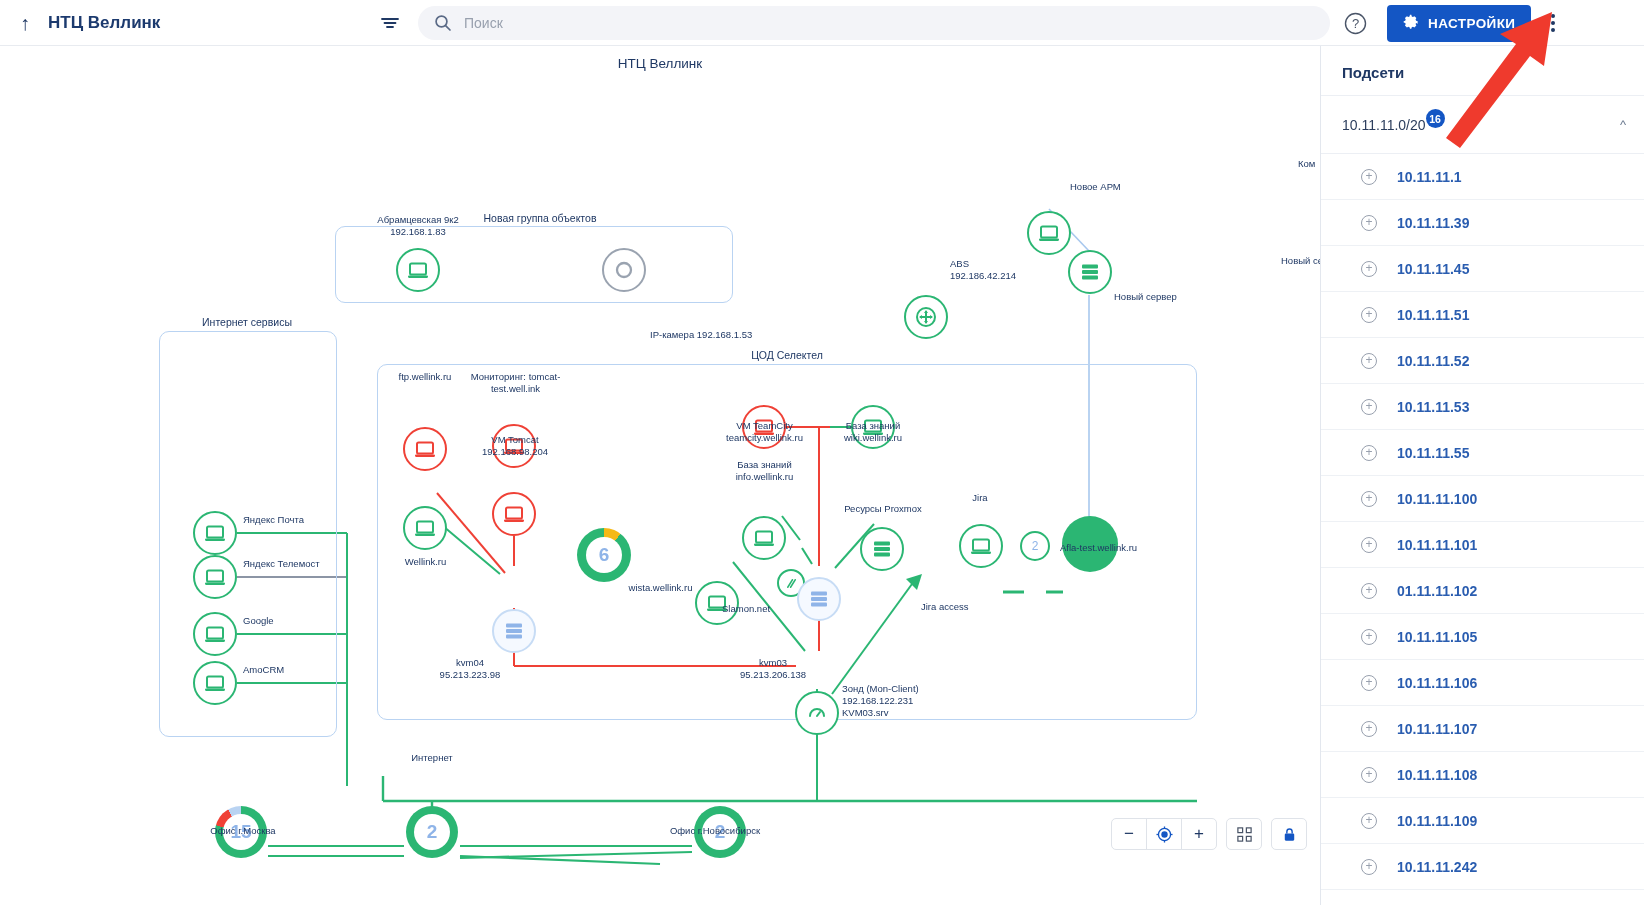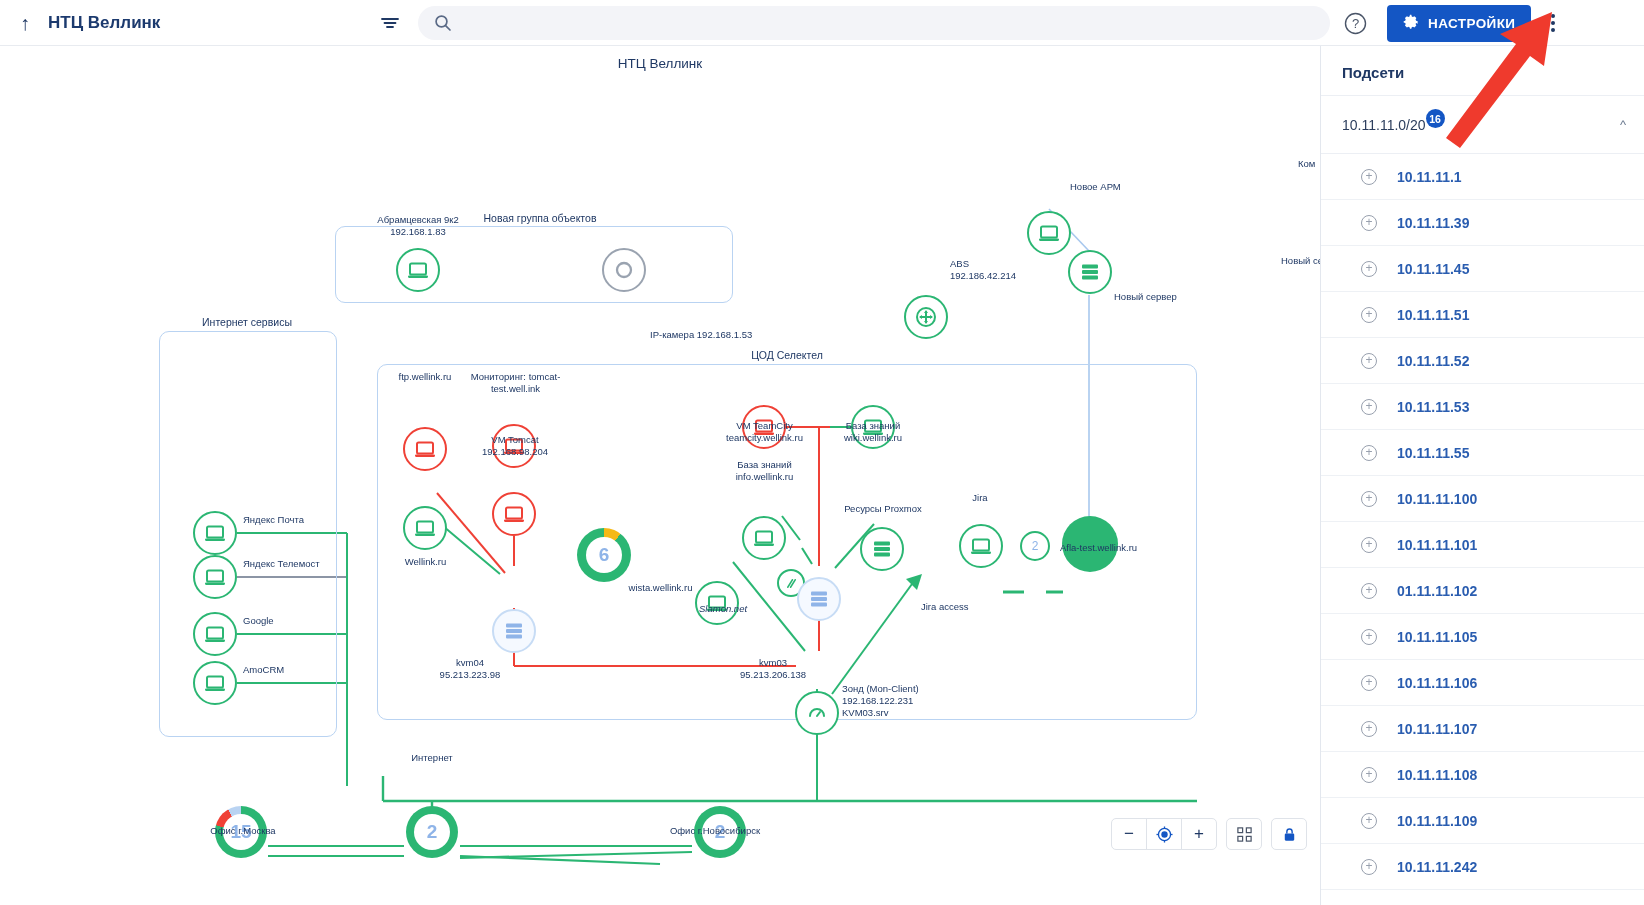--- a/index.html
+++ b/index.html
@@ -181,20 +181,21 @@
     </svg>
   </div>
 
   <div class="search-wrap">
     <span class="search-icon">
       <svg width="18" height="18" viewBox="0 0 18 18">
         <circle cx="7.5" cy="7.5" r="5.4" fill="none" stroke="#5a6a86" stroke-width="1.7"></circle>
         <line x1="11.6" y1="11.6" x2="16" y2="16" stroke="#5a6a86" stroke-width="1.7" stroke-linecap="round"></line>
       </svg>
     </span>
+    <input class="search-input" type="text" placeholder="Поиск" style="">
   </div>
 
   <div class="help-icon">
     <svg width="23" height="23" viewBox="0 0 23 23">
       <circle cx="11.5" cy="11.5" r="10" fill="none" stroke="#4a5568" stroke-width="1.4"></circle>
       <text x="11.5" y="16" text-anchor="middle" font-size="13" fill="#4a5568" font-family="Liberation Sans">?</text>
     </svg>
   </div>
 
   <button class="settings-btn">
@@ -451,21 +452,21 @@
   </div>
 
   <div class="node" style="left:695px; top:535px;">
     <div class="circ">
       <svg width="24" height="24" viewBox="0 0 24 24">
           <rect x="4" y="5.5" width="16" height="11" rx="1.6" fill="none" stroke="#2bb673" stroke-width="2"></rect>
           <rect x="2" y="17.5" width="20" height="2.4" rx="1.1" fill="#2bb673"></rect>
         </svg>
     </div>
   </div>
-  <div class="nlabel l" style="left:699px; top:557px; width:90px;font-style:italic;">Slamon.net</div>
+  <div class="nlabel l" style="left:722px; top:557px; width:90px;">Slamon.net</div>
 
   <div class="node" style="left:742px; top:359px;">
     <div class="circ red">
       <svg width="24" height="24" viewBox="0 0 24 24">
           <rect x="4" y="5.5" width="16" height="11" rx="1.6" fill="none" stroke="#ef4136" stroke-width="2"></rect>
           <rect x="2" y="17.5" width="20" height="2.4" rx="1.1" fill="#ef4136"></rect>
         </svg>
     </div>
   </div>
   <div class="nlabel" style="left:707px; top:374px; width:115px;">VM TeamCity

